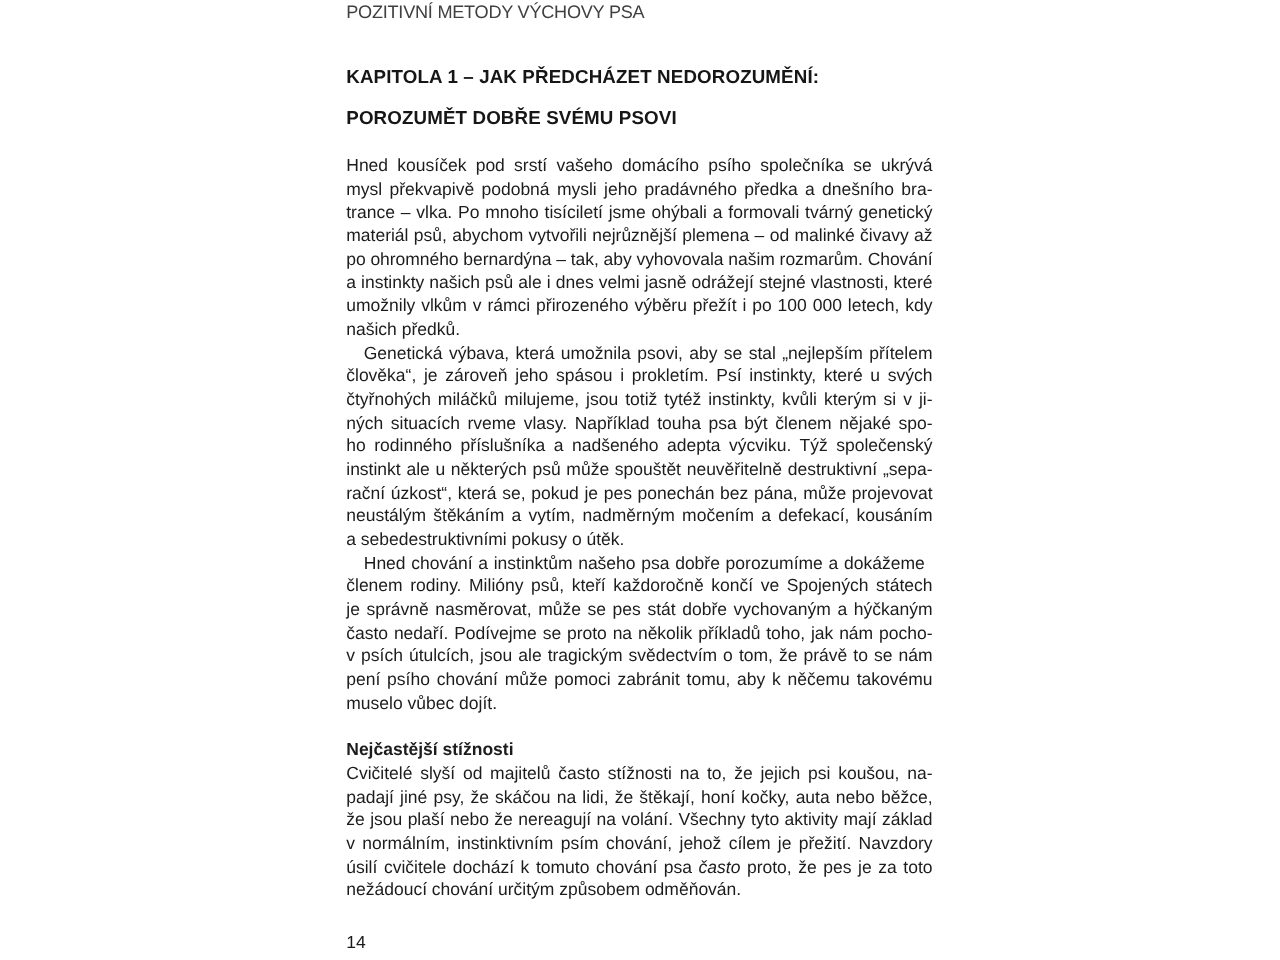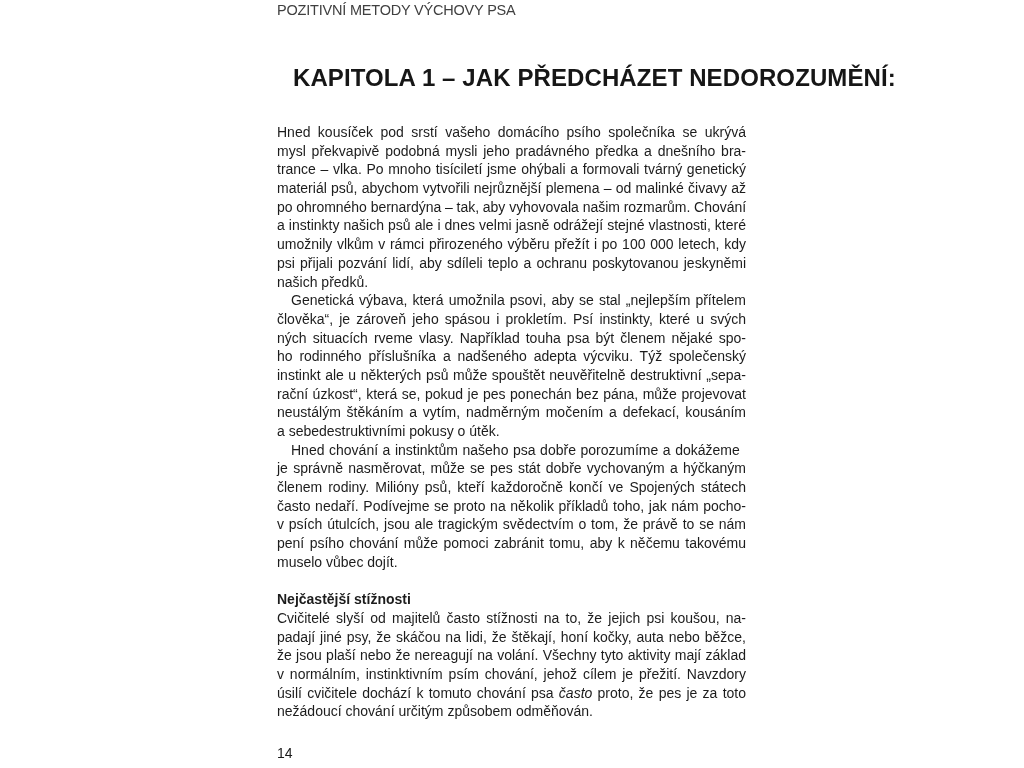--- a/index.html
+++ b/index.html
@@ -10,22 +10,22 @@
     color: #1a1a1a;
   }
   .page { position: absolute; left: 277px; top: 0; width: 469px; }
   .running-head {
     position: absolute; left: 0; top: 2px;
     font-size: 14.5px; color: #404040; letter-spacing: -0.2px;
     white-space: nowrap;
   }
   .chapter-title {
     position: absolute; left: 0; top: 45px; width: 480px;
-    font-size: 24px; font-weight: bold; line-height: 33px;
-    color: #161616; margin: 16px; letter-spacing: 0.1px;
+    font-size: 15px; font-weight: bold; line-height: 33px;
+    color: #161616; margin: 0; letter-spacing: 0.1px;
   }
   .chapter-title span { display: block; white-space: nowrap; }
   .body-text {
     position: absolute; left: 0; top: 123px; width: 469px;
     font-size: 14px; line-height: 18.7px; color: #1c1c1c;
   }
   .line { display: block; white-space: nowrap; text-align: justify; text-align-last: justify; height: 18.7px; overflow: visible; }
   .line.last { text-align-last: left; }
   .line.indent { text-indent: 14px; }
   .gap { height: 18.7px; }
@@ -36,48 +36,49 @@
   em { font-style: italic; }
 </style>
 </head>
 <body>
 
 <div class="page">
   <div class="running-head">POZITIVNÍ METODY VÝCHOVY PSA</div>
 
   <h1 class="chapter-title">
     <span>KAPITOLA 1 – JAK PŘEDCHÁZET NEDOROZUMĚNÍ:</span>
+    <span>POROZUMĚT DOBŘE SVÉMU PSOVI</span>
   </h1>
 
   <div class="body-text">
     <div>
       <span class="line" style="white-space: nowrap; text-align-last: left; word-spacing: 3.51562px;">Hned kousíček pod srstí vašeho domácího psího společníka se ukrývá</span>
       <span class="line" style="white-space: nowrap; text-align-last: left; word-spacing: 1.9566px;">mysl překvapivě podobná mysli jeho pradávného předka a dnešního bra-</span>
       <span class="line" style="white-space: nowrap; text-align-last: left; word-spacing: 0.758523px;">trance – vlka. Po mnoho tisíciletí jsme ohýbali a formovali tvárný genetický</span>
       <span class="line" style="white-space: nowrap; text-align-last: left; word-spacing: 0.367188px;">materiál psů, abychom vytvořili nejrůznější plemena – od malinké čivavy až</span>
       <span class="line" style="white-space: nowrap; text-align-last: left; letter-spacing: -0.0375906px;">po ohromného bernardýna – tak, aby vyhovovala našim rozmarům. Chování</span>
       <span class="line" style="white-space: nowrap; text-align-last: left; word-spacing: 0.174479px;">a instinkty našich psů ale i dnes velmi jasně odrážejí stejné vlastnosti, které</span>
       <span class="line" style="white-space: nowrap; text-align-last: left; word-spacing: 0.824219px;">umožnily vlkům v rámci přirozeného výběru přežít i po 100 000 letech, kdy</span>
-      <span class="line" style="white-space: nowrap; text-align-last: left; word-spacing: 1.29688px;">psi přijali pozvání lidí, aby sdíleli teplo a ochranu poskytovanou jeskyněmi</span>
       <span class="line last">našich předků.</span>
     </div>
     <div>
       <span class="line indent" style="white-space: nowrap; text-align-last: left; word-spacing: 1.1875px;">Genetická výbava, která umožnila psovi, aby se stal „nejlepším přítelem</span>
       <span class="line" style="white-space: nowrap; text-align-last: left; word-spacing: 2.26847px;">člověka“, je zároveň jeho spásou i prokletím. Psí instinkty, které u svých</span>
+      <span class="line" style="white-space: nowrap; text-align-last: left; word-spacing: 1.71023px;">čtyřnohých miláčků milujeme, jsou totiž tytéž instinkty, kvůli kterým si v ji-</span>
       <span class="line" style="white-space: nowrap; text-align-last: left; word-spacing: 2.18125px;">ných situacích rveme vlasy. Například touha psa být členem nějaké spo-</span>
       <span class="line" style="white-space: nowrap; text-align-last: left; word-spacing: 2.91406px;">ho rodinného příslušníka a nadšeného adepta výcviku. Týž společenský</span>
       <span class="line" style="white-space: nowrap; text-align-last: left; word-spacing: 0.663194px;">instinkt ale u některých psů může spouštět neuvěřitelně destruktivní „sepa-</span>
       <span class="line" style="white-space: nowrap; text-align-last: left; word-spacing: 0.610795px;">rační úzkost“, která se, pokud je pes ponechán bez pána, může projevovat</span>
       <span class="line" style="white-space: nowrap; text-align-last: left; word-spacing: 1.91992px;">neustálým štěkáním a vytím, nadměrným močením a defekací, kousáním</span>
       <span class="line last">a sebedestruktivními pokusy o útěk.</span>
     </div>
     <div>
       <span class="line indent" style="white-space: nowrap; text-align-last: left; word-spacing: 0.661458px;">Hned chování a instinktům našeho psa dobře porozumíme a dokážeme</span>
+      <span class="line" style="white-space: nowrap; text-align-last: left; word-spacing: 2.16319px;">členem rodiny. Milióny psů, kteří každoročně končí ve Spojených státech</span>
       <span class="line" style="white-space: nowrap; text-align-last: left; word-spacing: 1.37813px;">je správně nasměrovat, může se pes stát dobře vychovaným a hýčkaným</span>
-      <span class="line" style="white-space: nowrap; text-align-last: left; word-spacing: 2.16319px;">členem rodiny. Milióny psů, kteří každoročně končí ve Spojených státech</span>
       <span class="line" style="white-space: nowrap; text-align-last: left; word-spacing: 0.752841px;">často nedaří. Podívejme se proto na několik příkladů toho, jak nám pocho-</span>
       <span class="line" style="white-space: nowrap; text-align-last: left; word-spacing: 0.942308px;">v psích útulcích, jsou ale tragickým svědectvím o tom, že právě to se nám</span>
       <span class="line" style="white-space: nowrap; text-align-last: left; word-spacing: 1.53125px;">pení psího chování může pomoci zabránit tomu, aby k něčemu takovému</span>
       <span class="line last">muselo vůbec dojít.</span>
     </div>
     <div class="gap"></div>
     <div>
       <span class="line subhead">Nejčastější stížnosti</span>
       <span class="line" style="white-space: nowrap; text-align-last: left; word-spacing: 2.31641px;">Cvičitelé slyší od majitelů často stížnosti na to, že jejich psi koušou, na-</span>
       <span class="line" style="white-space: nowrap; text-align-last: left; word-spacing: 1.03606px;">padají jiné psy, že skáčou na lidi, že štěkají, honí kočky, auta nebo běžce,</span>

